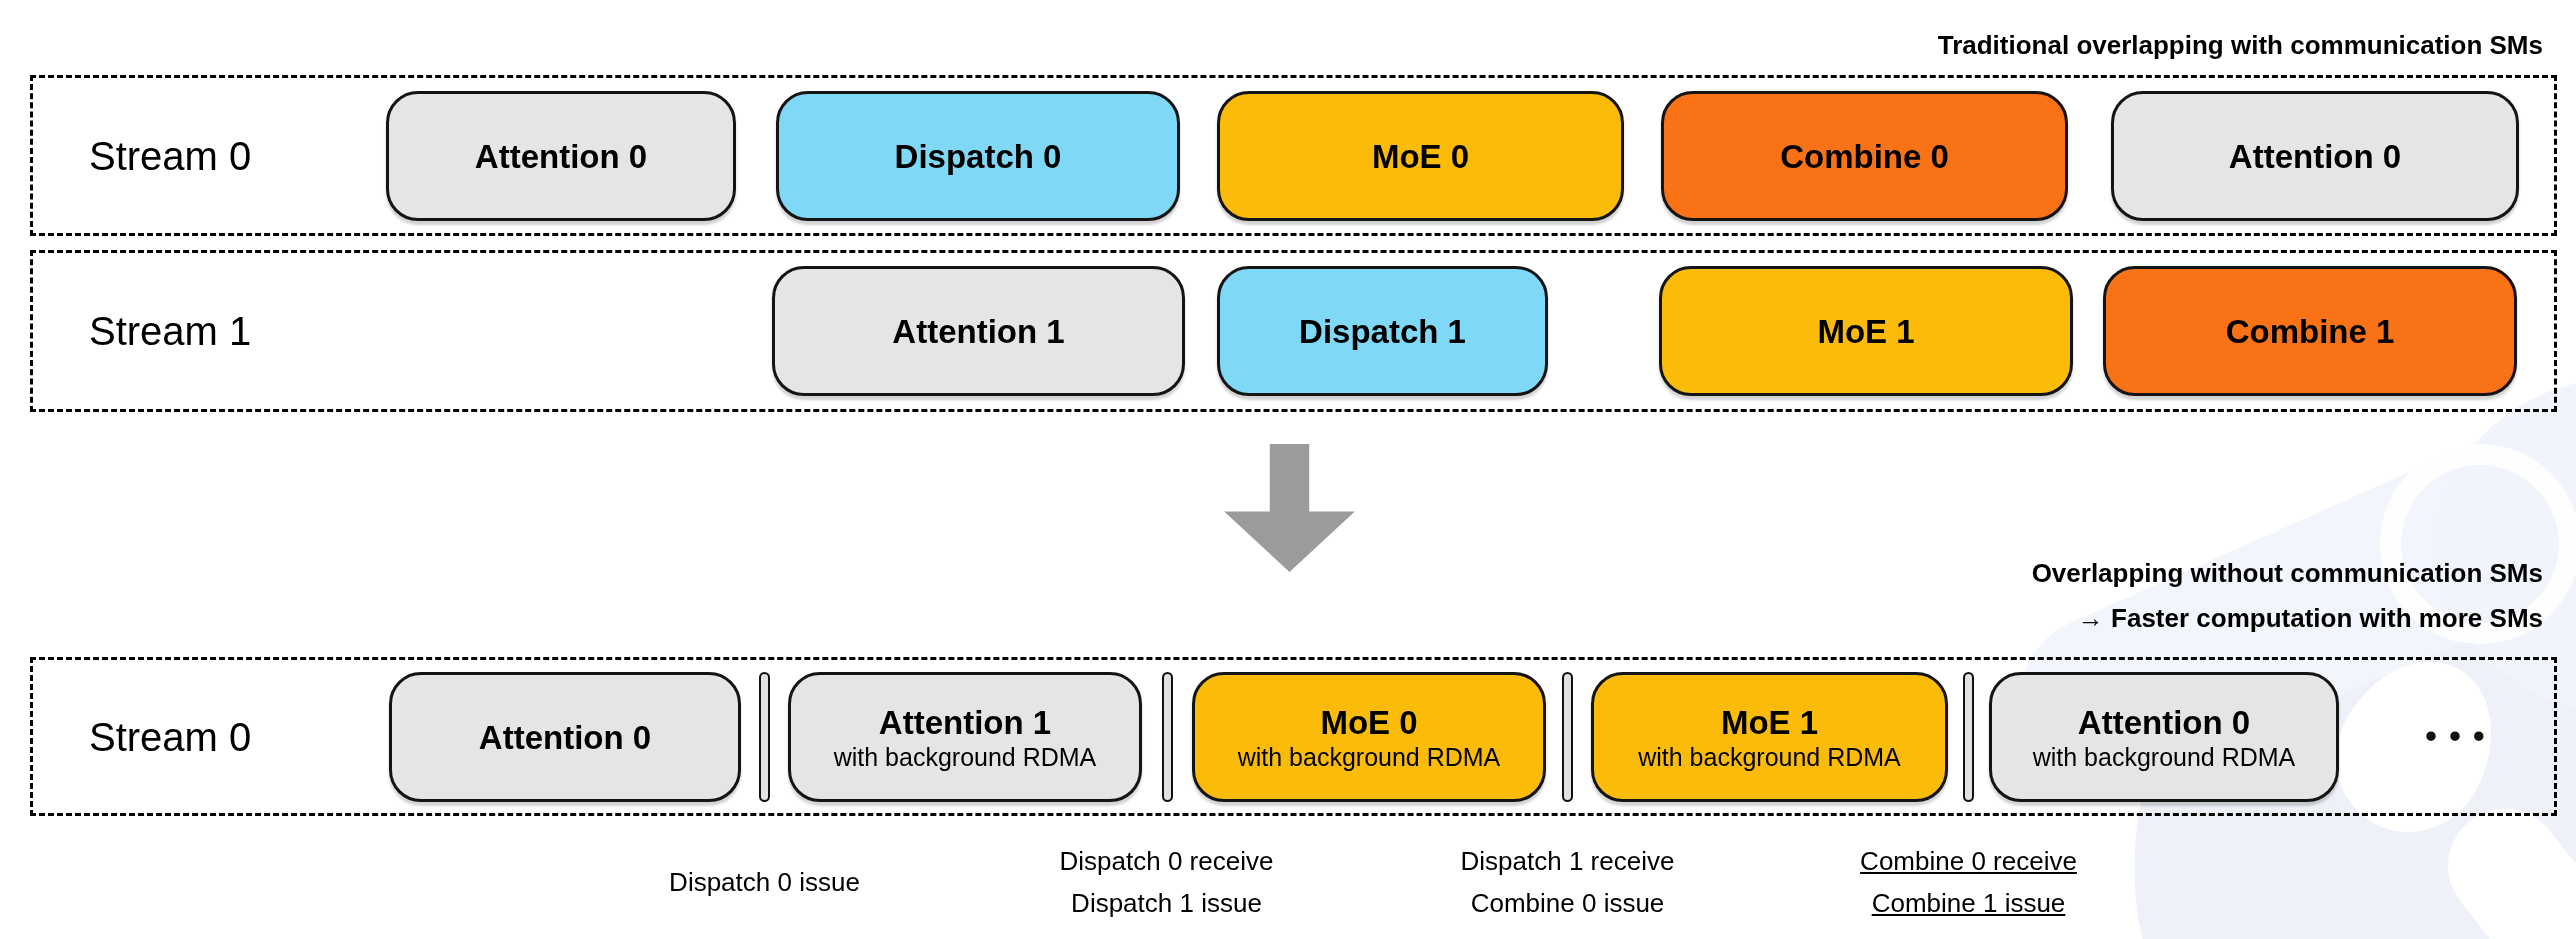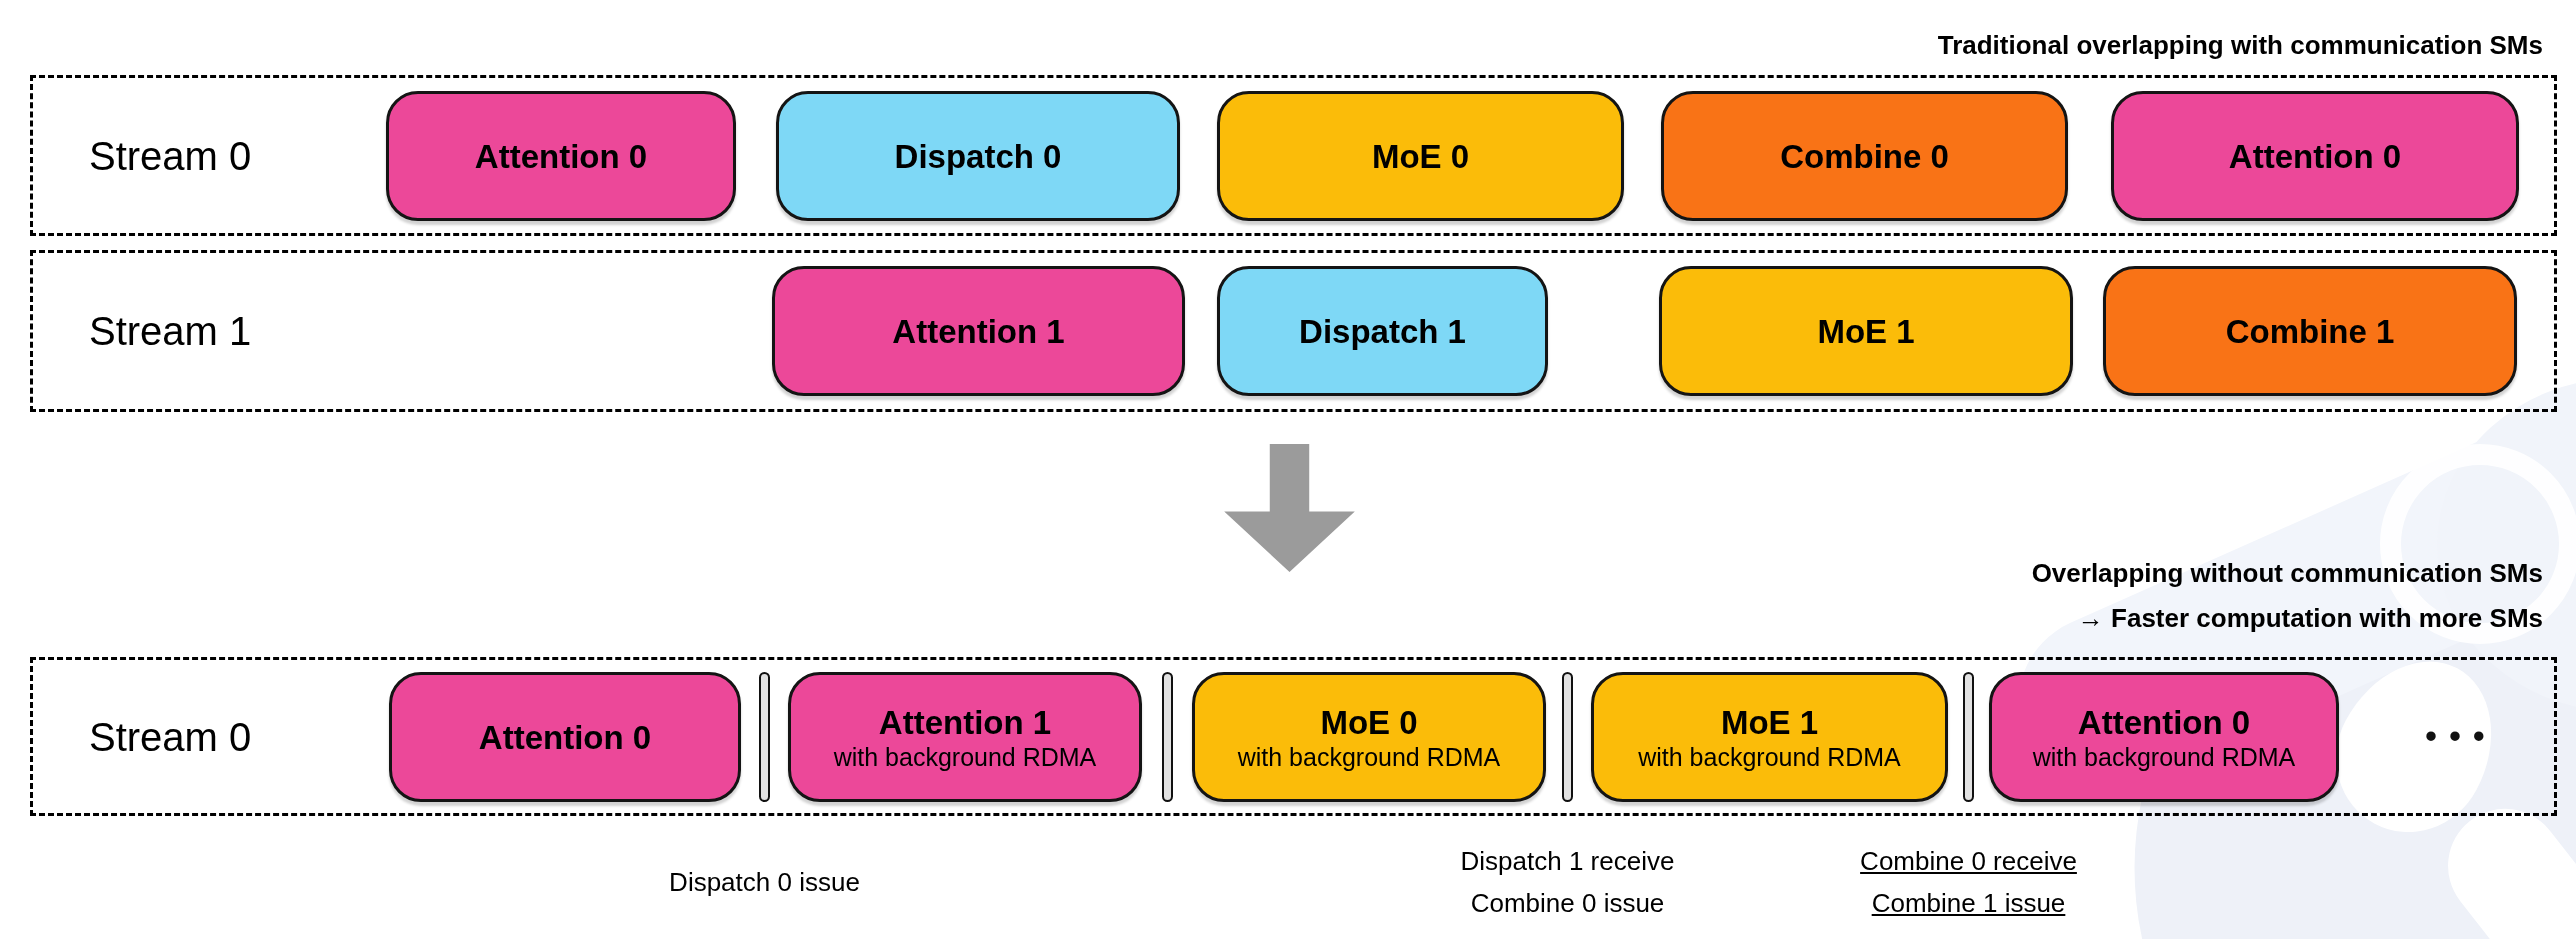--- a/index.html
+++ b/index.html
@@ -73,21 +73,21 @@
     justify-content: center;
     z-index: 2;
     box-shadow: 0 3.5px 2.6px rgba(0,0,0,0.18);
     text-align: center;
   }
   .row-top    .block { top: 91px; }
   .row-mid    .block { top: 266px; }
   .row-bottom .block { top: 672px; }
   .block .lbl { font-size: 33px; font-weight: bold; line-height: 39px; white-space: nowrap; }
   .block .sub { font-size: 25px; line-height: 30px; white-space: nowrap; }
-  .green { background: #ec4899; }
+  .green { background: #e5e5e5; }
   .blue  { background: #7ED8F6; }
   .amber { background: #FBBC09; }
   .lime  { background: #f97316; }
 
   
   .divider {
     position: absolute;
     top: 672px;
     width: 11.4px;
     height: 130px;
@@ -234,20 +234,24 @@
   <div class="divider" style="left:1162px"></div>
   <div class="divider" style="left:1562px"></div>
   <div class="divider" style="left:1963px"></div>
 
   <div id="ellipsis">•••</div>
 
   <div class="annotation" id="anno-0">
     <div>Dispatch 0 issue</div>
     <div></div>
   </div>
+  <div class="annotation" id="anno-1">
+    <div>Dispatch 0 receive</div>
+    <div>Dispatch 1 issue</div>
+  </div>
   <div class="annotation" id="anno-2">
     <div>Dispatch 1 receive</div>
     <div>Combine 0 issue</div>
   </div>
   <div class="annotation" id="anno-3">
     <div>Combine 0 receive</div>
     <div>Combine 1 issue</div>
   </div>
 
 </div>

